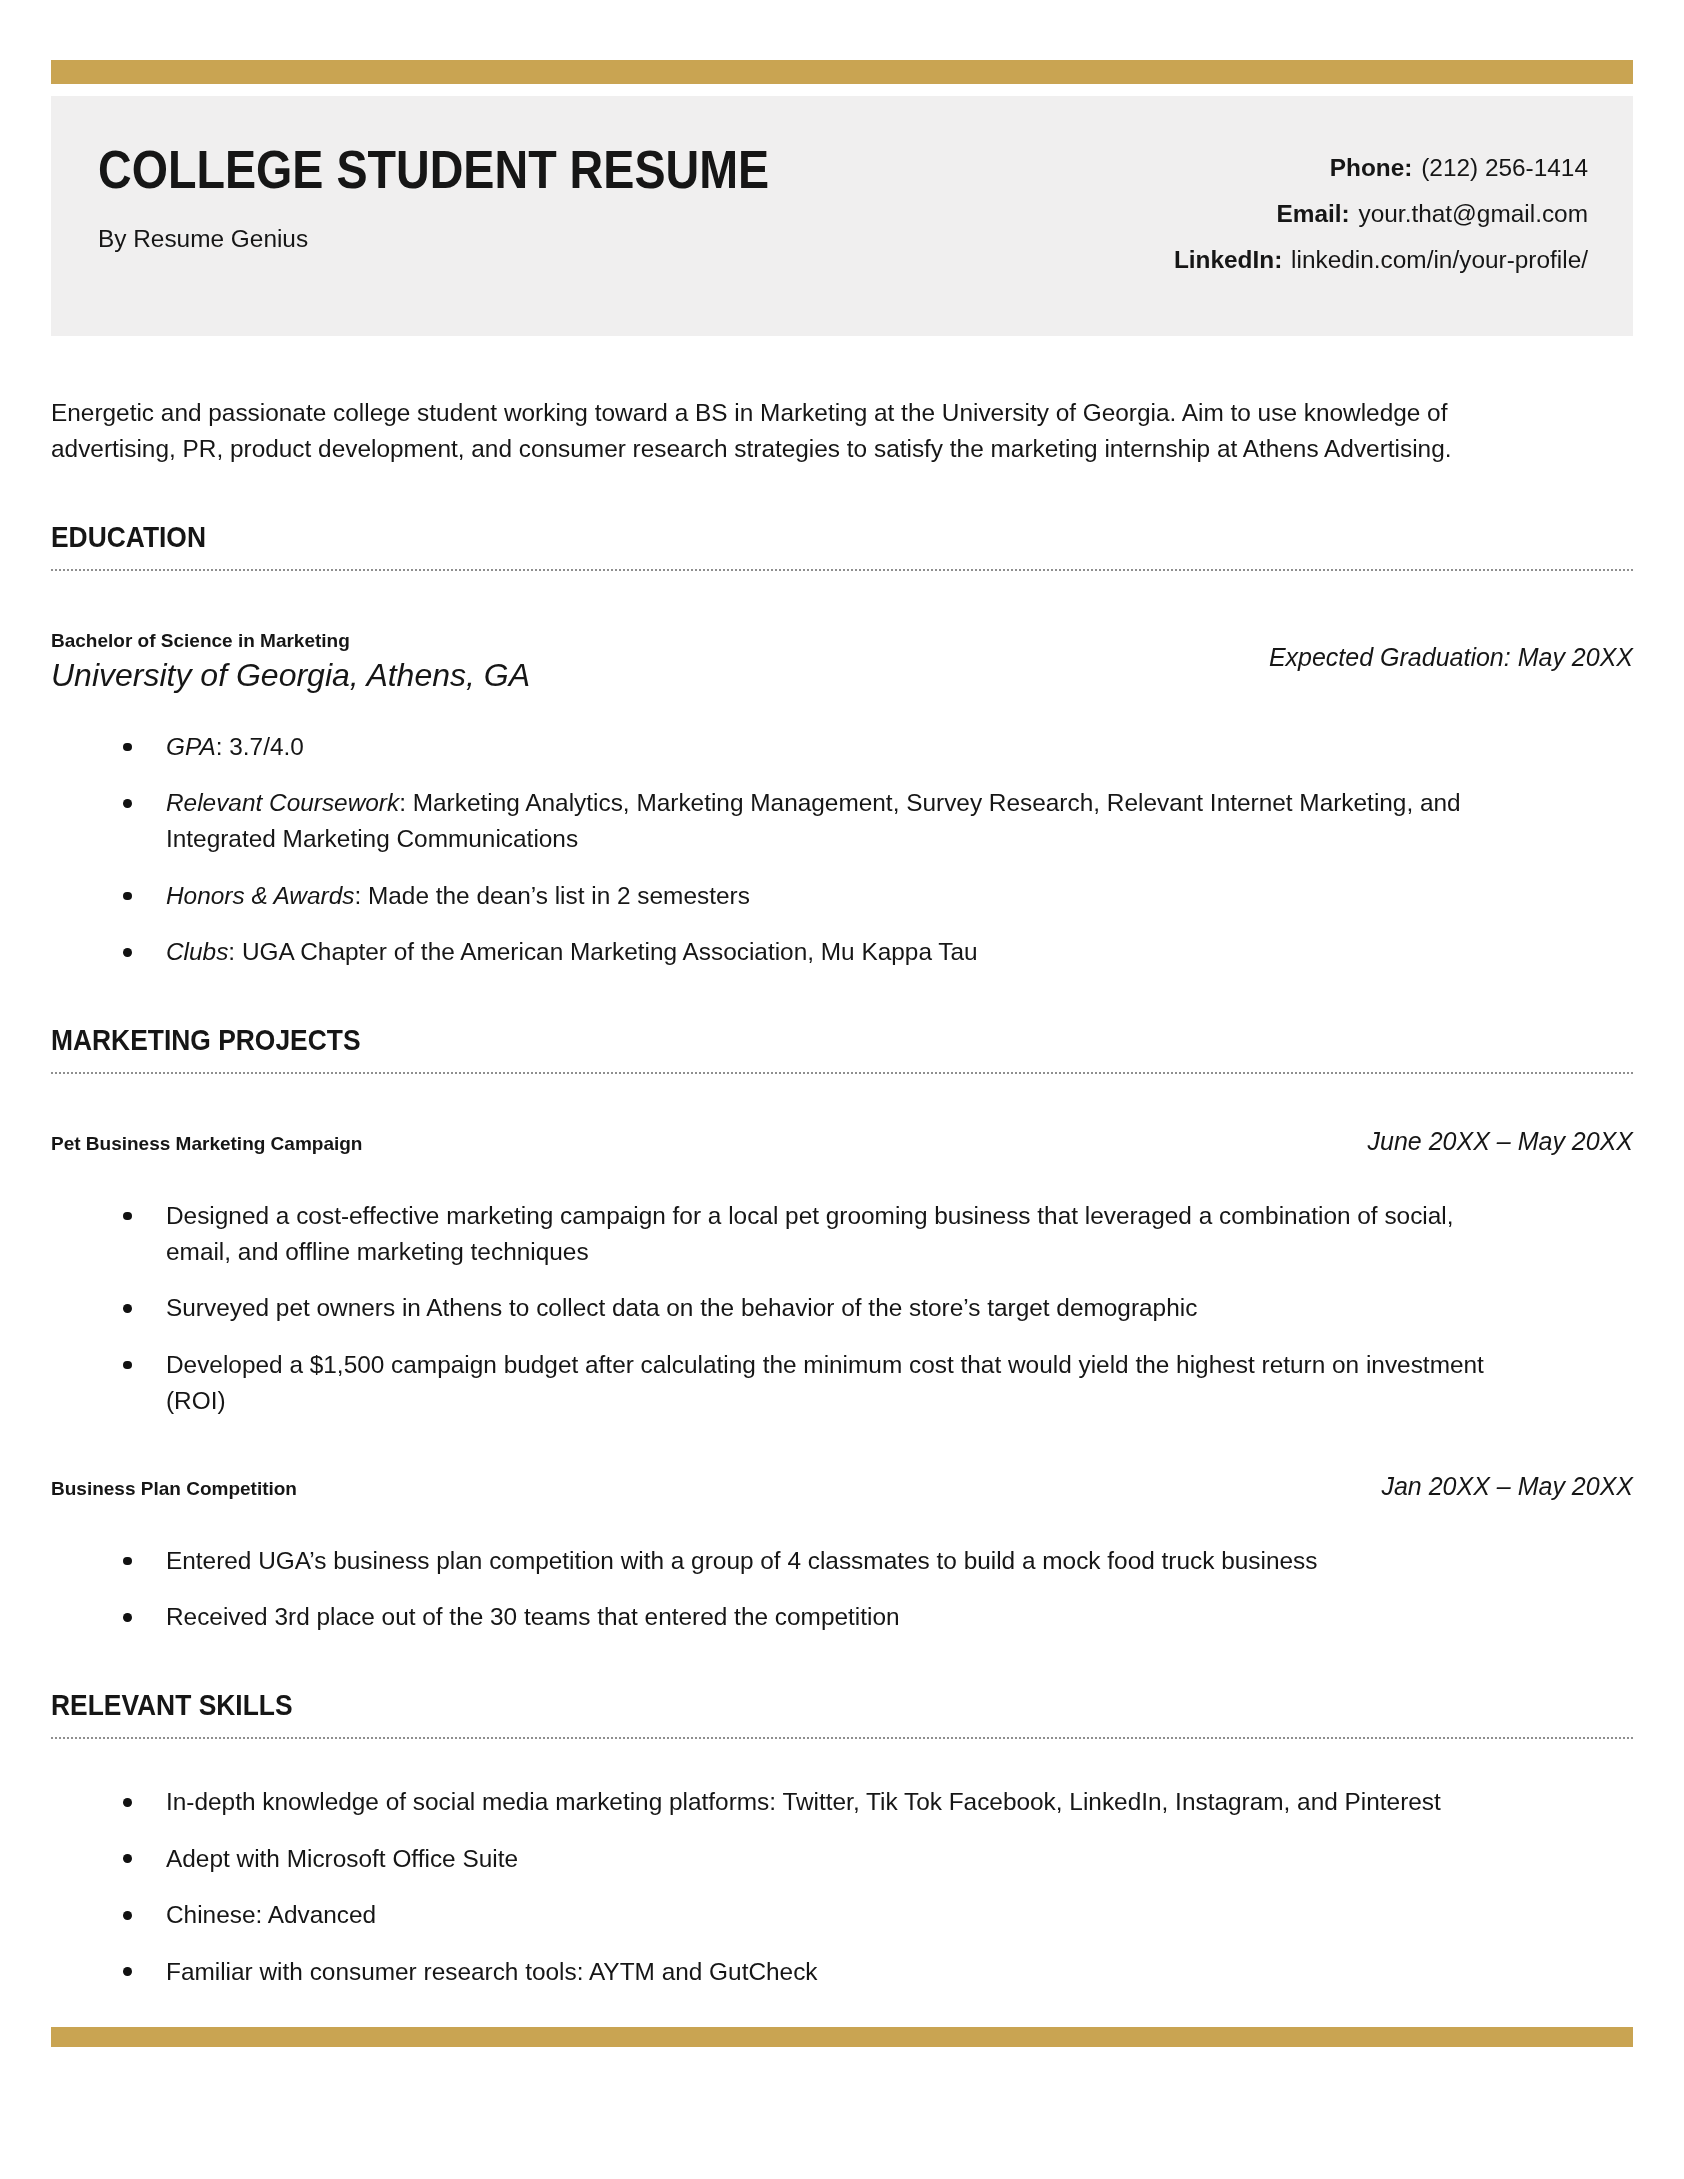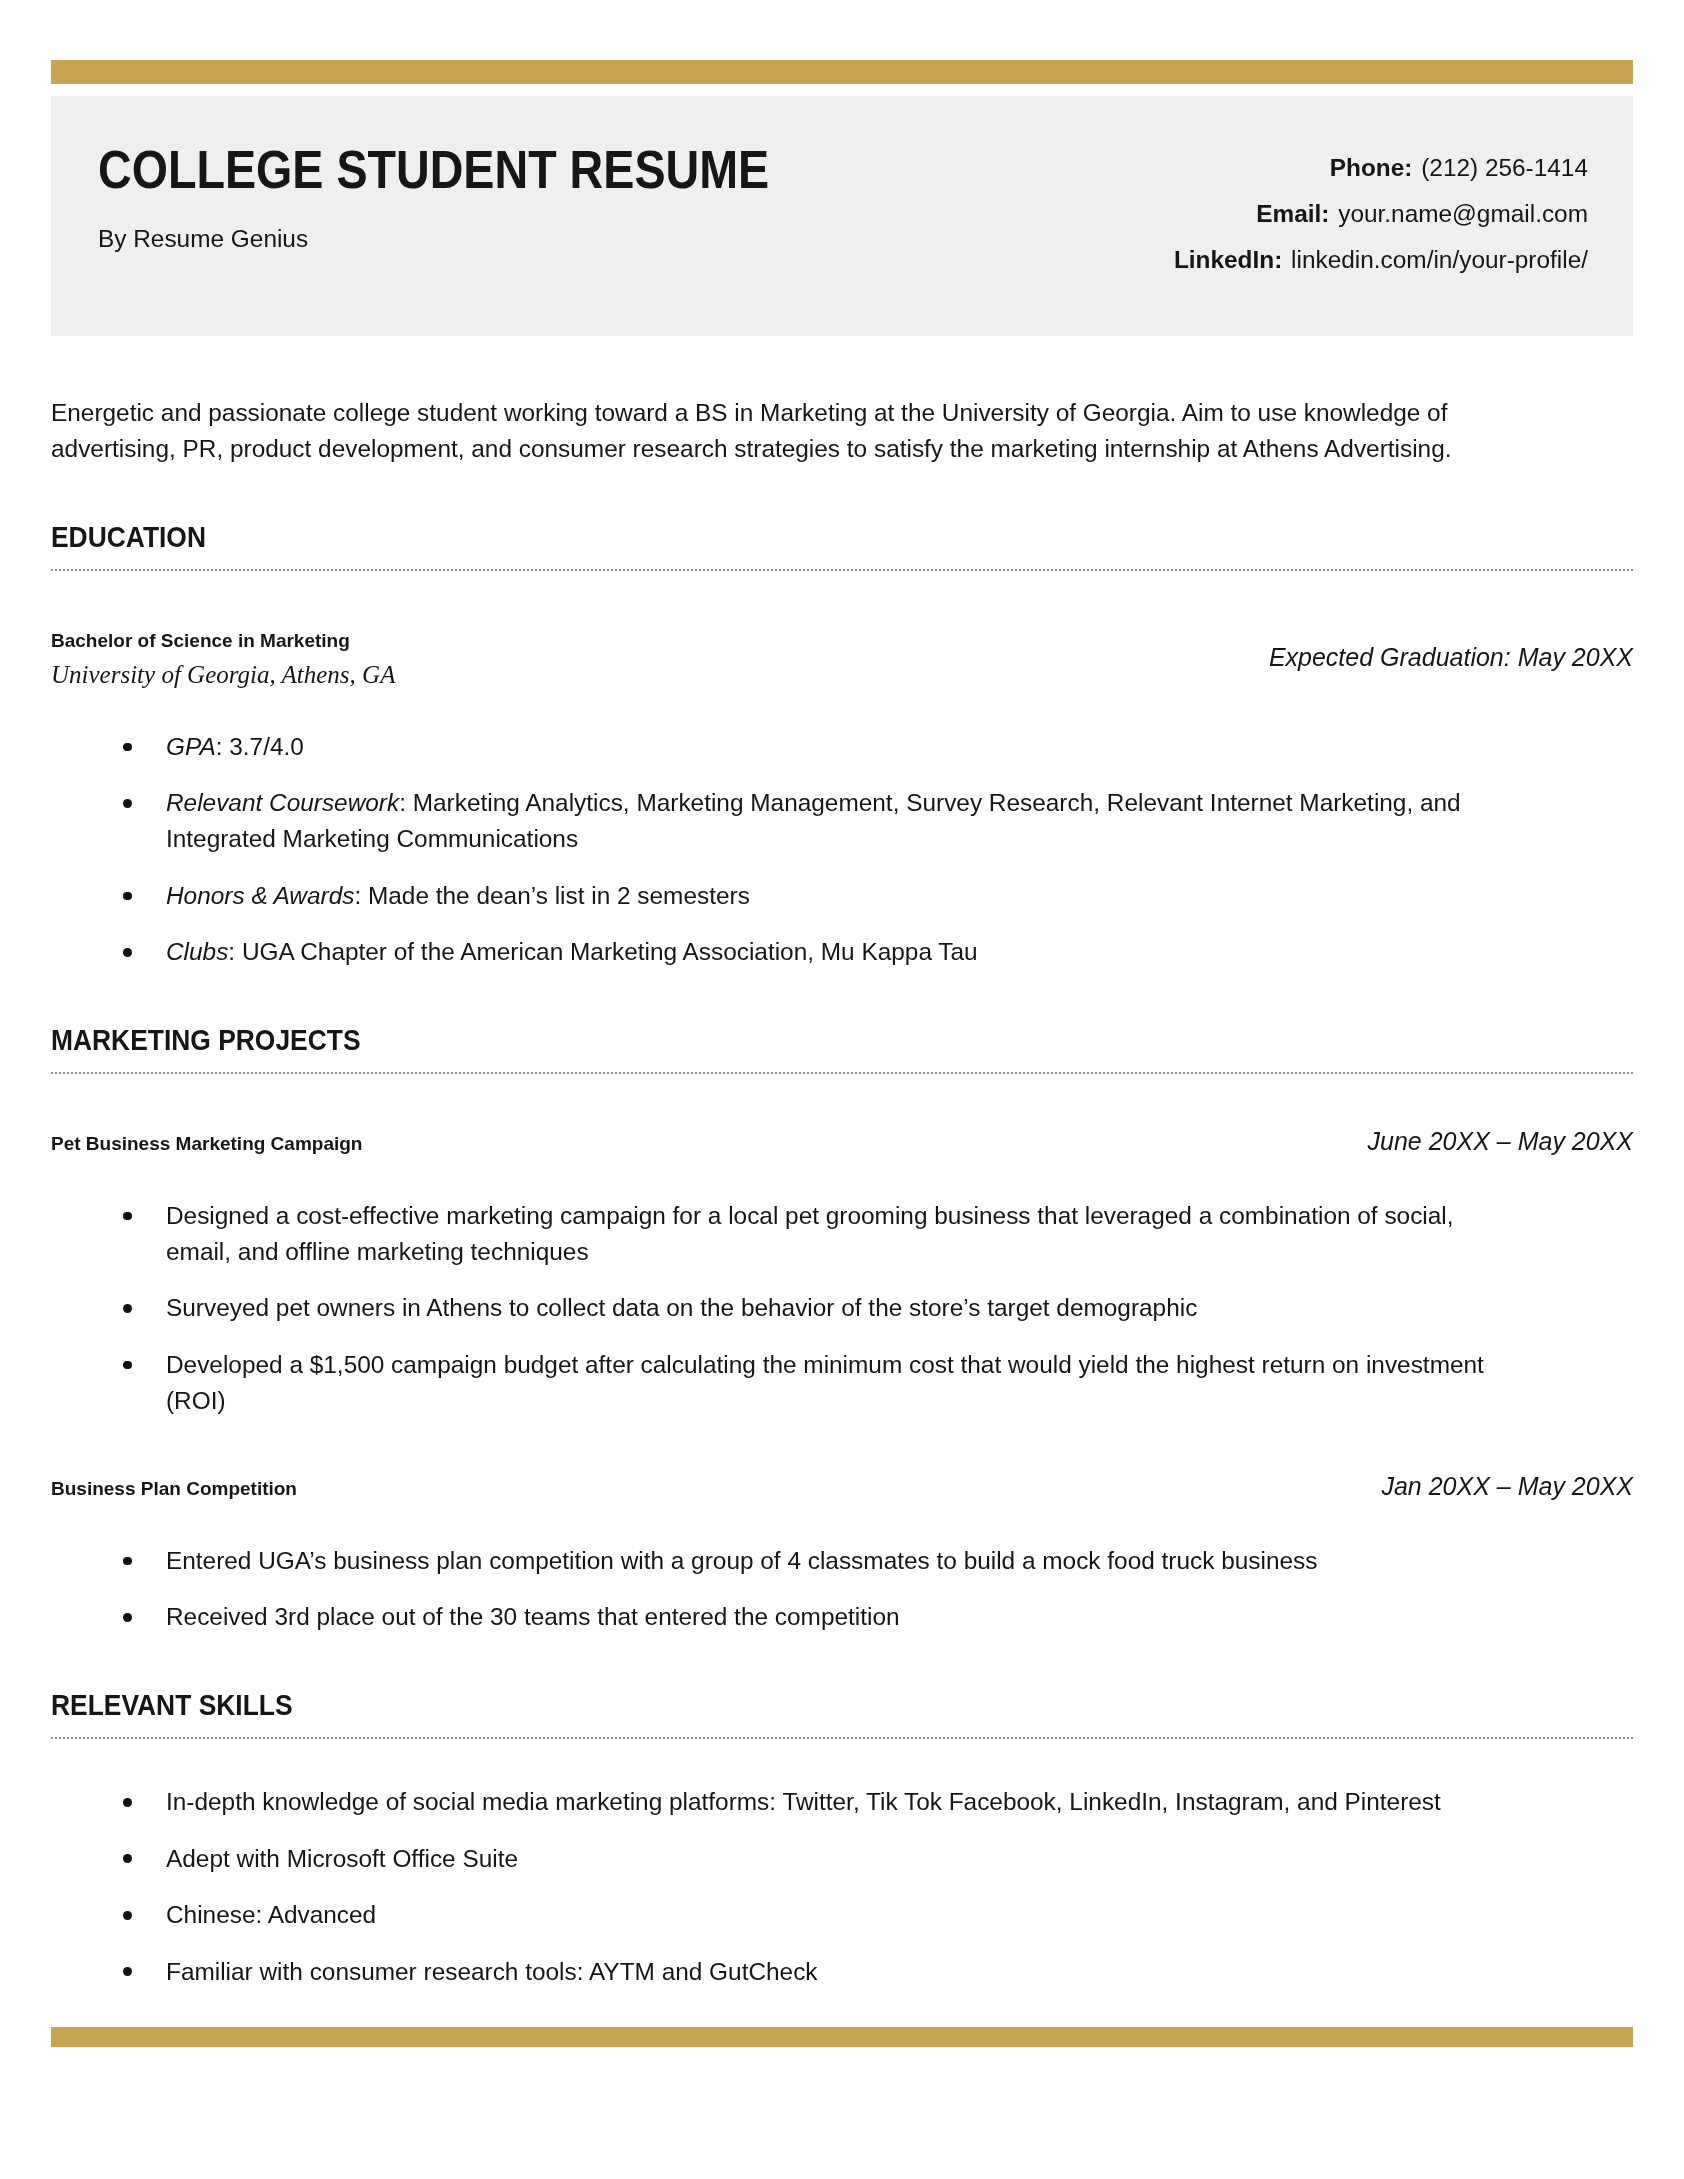--- a/index.html
+++ b/index.html
@@ -69,21 +69,21 @@
   .rule { border-bottom: 2px dotted var(--rule); margin-top: 15.6px; height: 0; }
 
   .entry-head {
     display: flex;
     justify-content: space-between;
     align-items: center;
     margin-top: 53px;
   }
   .entry-head.single { align-items: baseline; gap: 23px; }
   .entry-title { font-size: 19px; font-weight: bold; line-height: 34px; }
-  .entry-sub { font-size: 25px; font-style: italic; line-height: 34px; font-family: Liberation Serif, serif; }
+  .entry-sub { font-size: 32px; font-style: italic; line-height: 34px; }
   .entry-date { font-size: 25px; font-style: italic; white-space: nowrap; }
 
   ul.bullets {
     list-style: none;
     margin: 37px 0 0 0;
     padding: 0 0 0 66px;
     max-width: 1482px;
   }
   ul.bullets li {
     position: relative;
@@ -117,21 +117,21 @@
   <header class="header-box">
     <div class="header-left">
       <h1 class="title"><span class="condensed">COLLEGE STUDENT RESUME</span></h1>
       <div class="byline">By Resume Genius</div>
     </div>
     <div class="header-contact">
       <div class="contact-line">
         <span class="contact-label">Phone:</span><span>(212) 256-1414</span>
       </div>
       <div class="contact-line">
-        <span class="contact-label">Email:</span><span>your.name@gmail.com</span>
+        <span class="contact-label">Email:</span><span>your.that@gmail.com</span>
       </div>
       <div class="contact-line">
         <span class="contact-label">LinkedIn:</span><span>linkedin.com/in/your-profile/</span>
       </div>
     </div>
   </header>
 
   <p class="summary">Energetic and passionate college student working toward a BS in Marketing at the University of Georgia. Aim to use knowledge of advertising, PR, product development, and consumer research strategies to satisfy the marketing internship at Athens Advertising.</p>
 
   <section>

